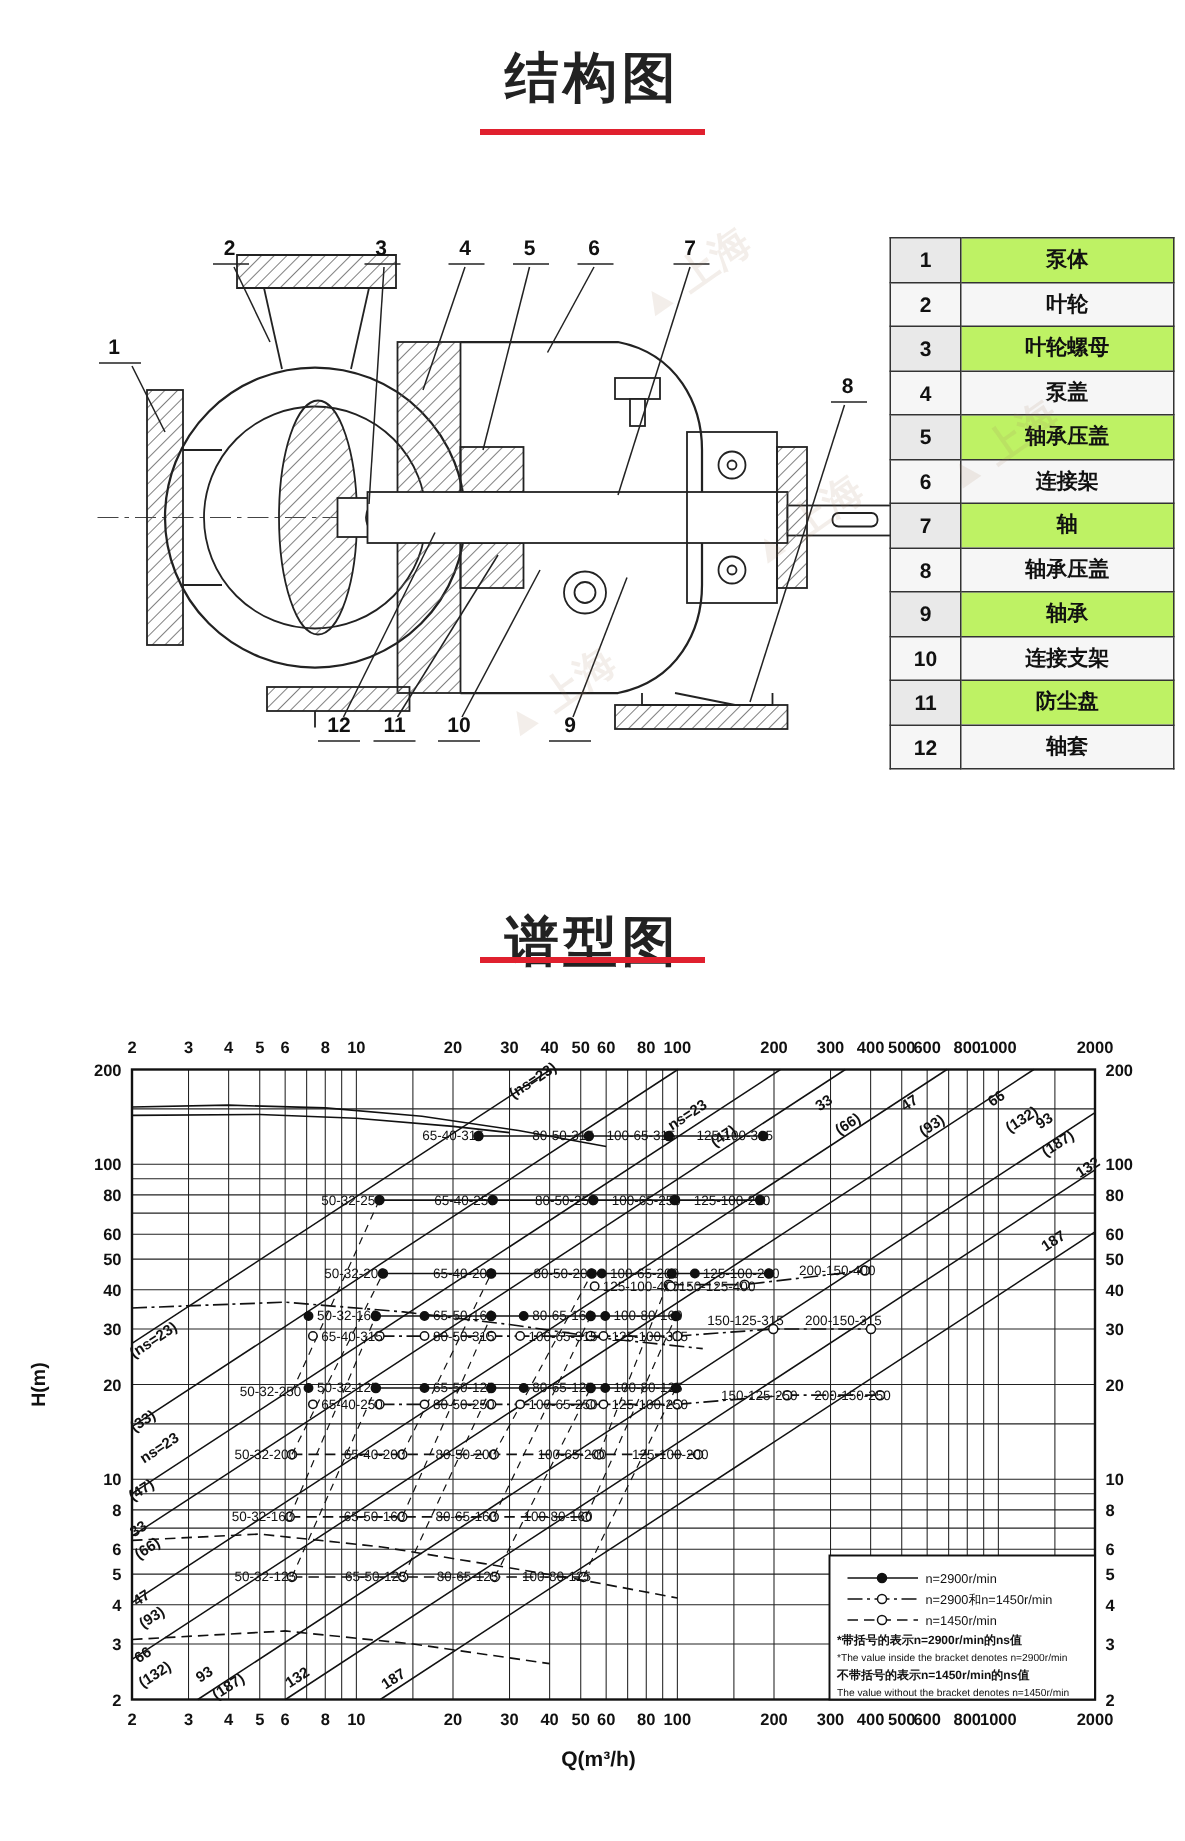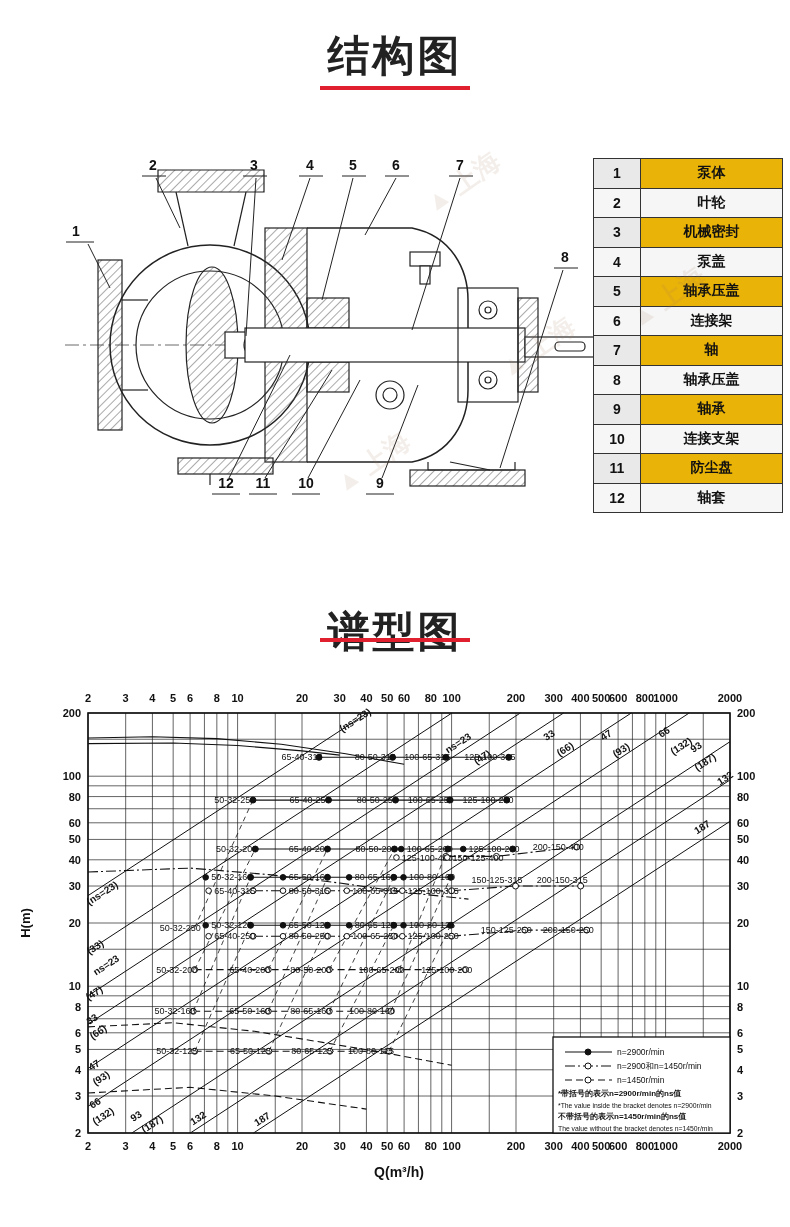--- a/index.html
+++ b/index.html
@@ -1,24 +1,24 @@
 <!DOCTYPE html>
 <html><head>
 <meta charset="utf-8">
 <style>
   html,body{margin:0;padding:0;background:#ffffff;}
   body{width:790px;height:1227px;position:relative;font-family:"Liberation Sans","DejaVu Sans",sans-serif;color:#1a1a1a;}
   .abs{position:absolute;}
-  .sec-title{width:790px;text-align:center;font-size:42px;font-weight:bold;letter-spacing:3px;color:#222;}
+  .sec-title{width:790px;text-align:center;font-size:36px;font-weight:bold;letter-spacing:3px;color:#222;}
   .red-bar{width:150px;height:4px;background:#e0202e;left:320px;}
   
   #parts-table{border-collapse:collapse;width:190px;}
   #parts-table td{border:1.5px solid #333;height:26.5px;text-align:center;font-size:14px;font-weight:bold;color:#111;}
   #parts-table td.num{width:44px;background:#e9e9e9;}
-  #parts-table td.nm{background:#eab308;}
+  #parts-table td.nm{background:#bef264;}
   #parts-table tr:nth-child(even) td{background:#f6f6f6;}
   .wm{position:absolute;color:rgba(160,120,90,0.13);font-size:26px;font-weight:bold;transform:rotate(-35deg);pointer-events:none;white-space:nowrap;}
   svg text{font-family:"Liberation Sans","DejaVu Sans",sans-serif;}
 </style>
 </head>
 <body>
 
 <div class="abs sec-title" style="top:28px;">结构图</div>
 <div class="abs red-bar" style="top:86px;"></div>
 
@@ -141,21 +141,21 @@
       <tr>
         <td class="num">1</td>
         <td class="nm">泵体</td>
       </tr>
       <tr>
         <td class="num">2</td>
         <td class="nm">叶轮</td>
       </tr>
       <tr>
         <td class="num">3</td>
-        <td class="nm">机械密封</td>
+        <td class="nm">叶轮螺母</td>
       </tr>
       <tr>
         <td class="num">4</td>
         <td class="nm">泵盖</td>
       </tr>
       <tr>
         <td class="num">5</td>
         <td class="nm">轴承压盖</td>
       </tr>
       <tr>

